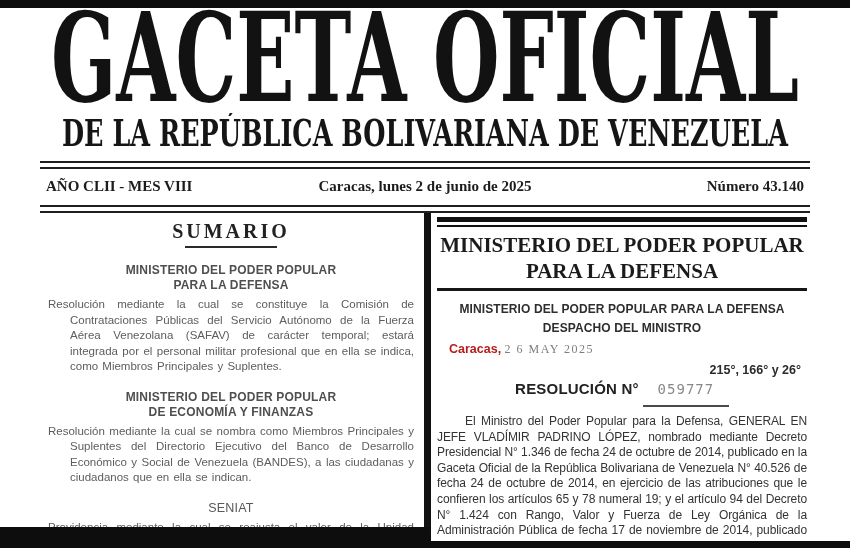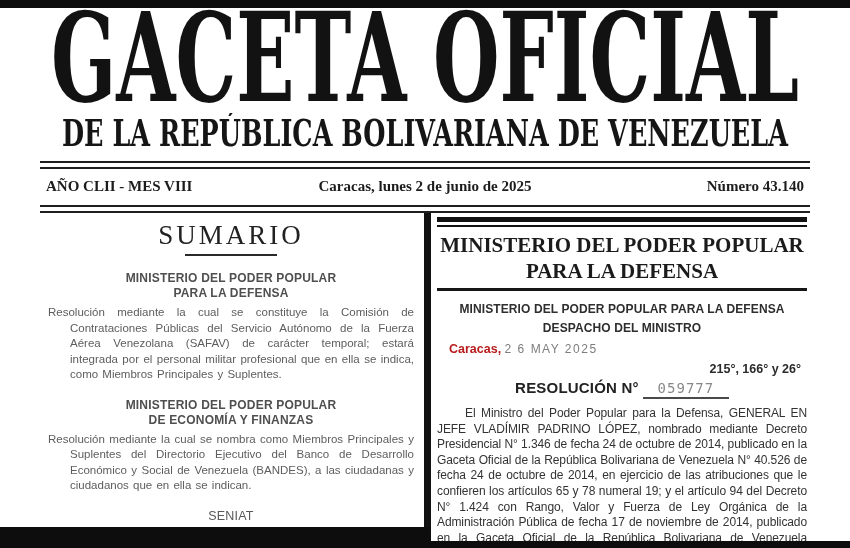--- a/index.html
+++ b/index.html
@@ -33,21 +33,21 @@
   .info-row .cell-left  { flex:1; text-align:left; }
   .info-row .cell-mid   { flex:1.4; text-align:center; }
   .info-row .cell-right { flex:1; text-align:right; }
 
   
   .divider-vertical { position:absolute; left:424px; top:213px; width:7px; height:335px; background:#111; }
 
   .left-col { position:absolute; left:48px; top:220px; width:366px; }
   .sumario-title {
     text-align:center; font-family:"Liberation Serif", serif;
-    font-weight:normal; font-size:27px; letter-spacing:3px; color:#222;
+    font-weight:bold; font-size:20px; letter-spacing:3px; color:#222;
   }
   .sumario-underline { width:92px; height:2px; background:#2a2a2a; margin:3px auto 0; }
 
   .entry { margin-top:15px; }
   .entry-heading {
     text-align:center; font-weight:bold; font-size:12px; line-height:15px;
     color:#4f4f4f; letter-spacing:.2px;
   }
   .entry-heading.light { font-weight:normal; color:#585858; font-size:12.5px; }
   .entry-body {
@@ -64,30 +64,30 @@
     font-family:"Liberation Serif", serif; font-weight:bold;
     font-size:21px; line-height:26px; color:#1b1b1b;
   }
   .ministry-rule { height:3px; background:#161616; margin-top:4px; }
 
   .letterhead { margin-top:9px; text-align:center; }
   .letterhead-line { font-weight:bold; font-size:12px; line-height:19px; color:#2e2e2e; letter-spacing:.1px; }
 
   .date-row { margin-top:4px; padding-left:12px; font-size:12.5px; }
   .place-label { font-weight:bold; color:#b91c1c; }
-  .date-stamp { font-family:Liberation Sans, sans-serif; color:#7d7d7d; font-size:12px; letter-spacing:1.5px; }
+  .date-stamp { font-family:Liberation Serif, serif; color:#7d7d7d; font-size:12px; letter-spacing:1.5px; }
 
   .anniversary { text-align:right; padding-right:6px; font-weight:bold; font-size:12.5px; color:#2b2b2b; margin-top:6px; }
 
   .resolution-row { text-align:center; margin-top:3px; font-size:15px; }
   .resolution-label { font-weight:bold; color:#222; letter-spacing:.2px; }
   .resolution-number {
     display:inline-block; min-width:86px; text-align:center;
     font-family:"DejaVu Sans Mono", monospace; font-size:14px; color:#888;
-    border-bottom:2px solid #4a4a4a; letter-spacing:1px; padding:0 4px 1px;
+    border-bottom:2px solid #4a4a4a; letter-spacing:1px; padding:0 4px 8px;
   }
 
   .resolution-body {
     margin-top:7px; font-size:12px; line-height:15.6px; color:#333;
     text-align:justify; text-indent:28px; letter-spacing:-0.1px;
   }
 
   .bottom-bar-left { position:absolute; left:0; top:527px; width:431px; height:21px; background:#0d0d0d; z-index:5; }
   .bottom-bar-full { position:absolute; left:0; top:541px; width:850px; height:7px; background:#0d0d0d; z-index:5; }
 </style>

